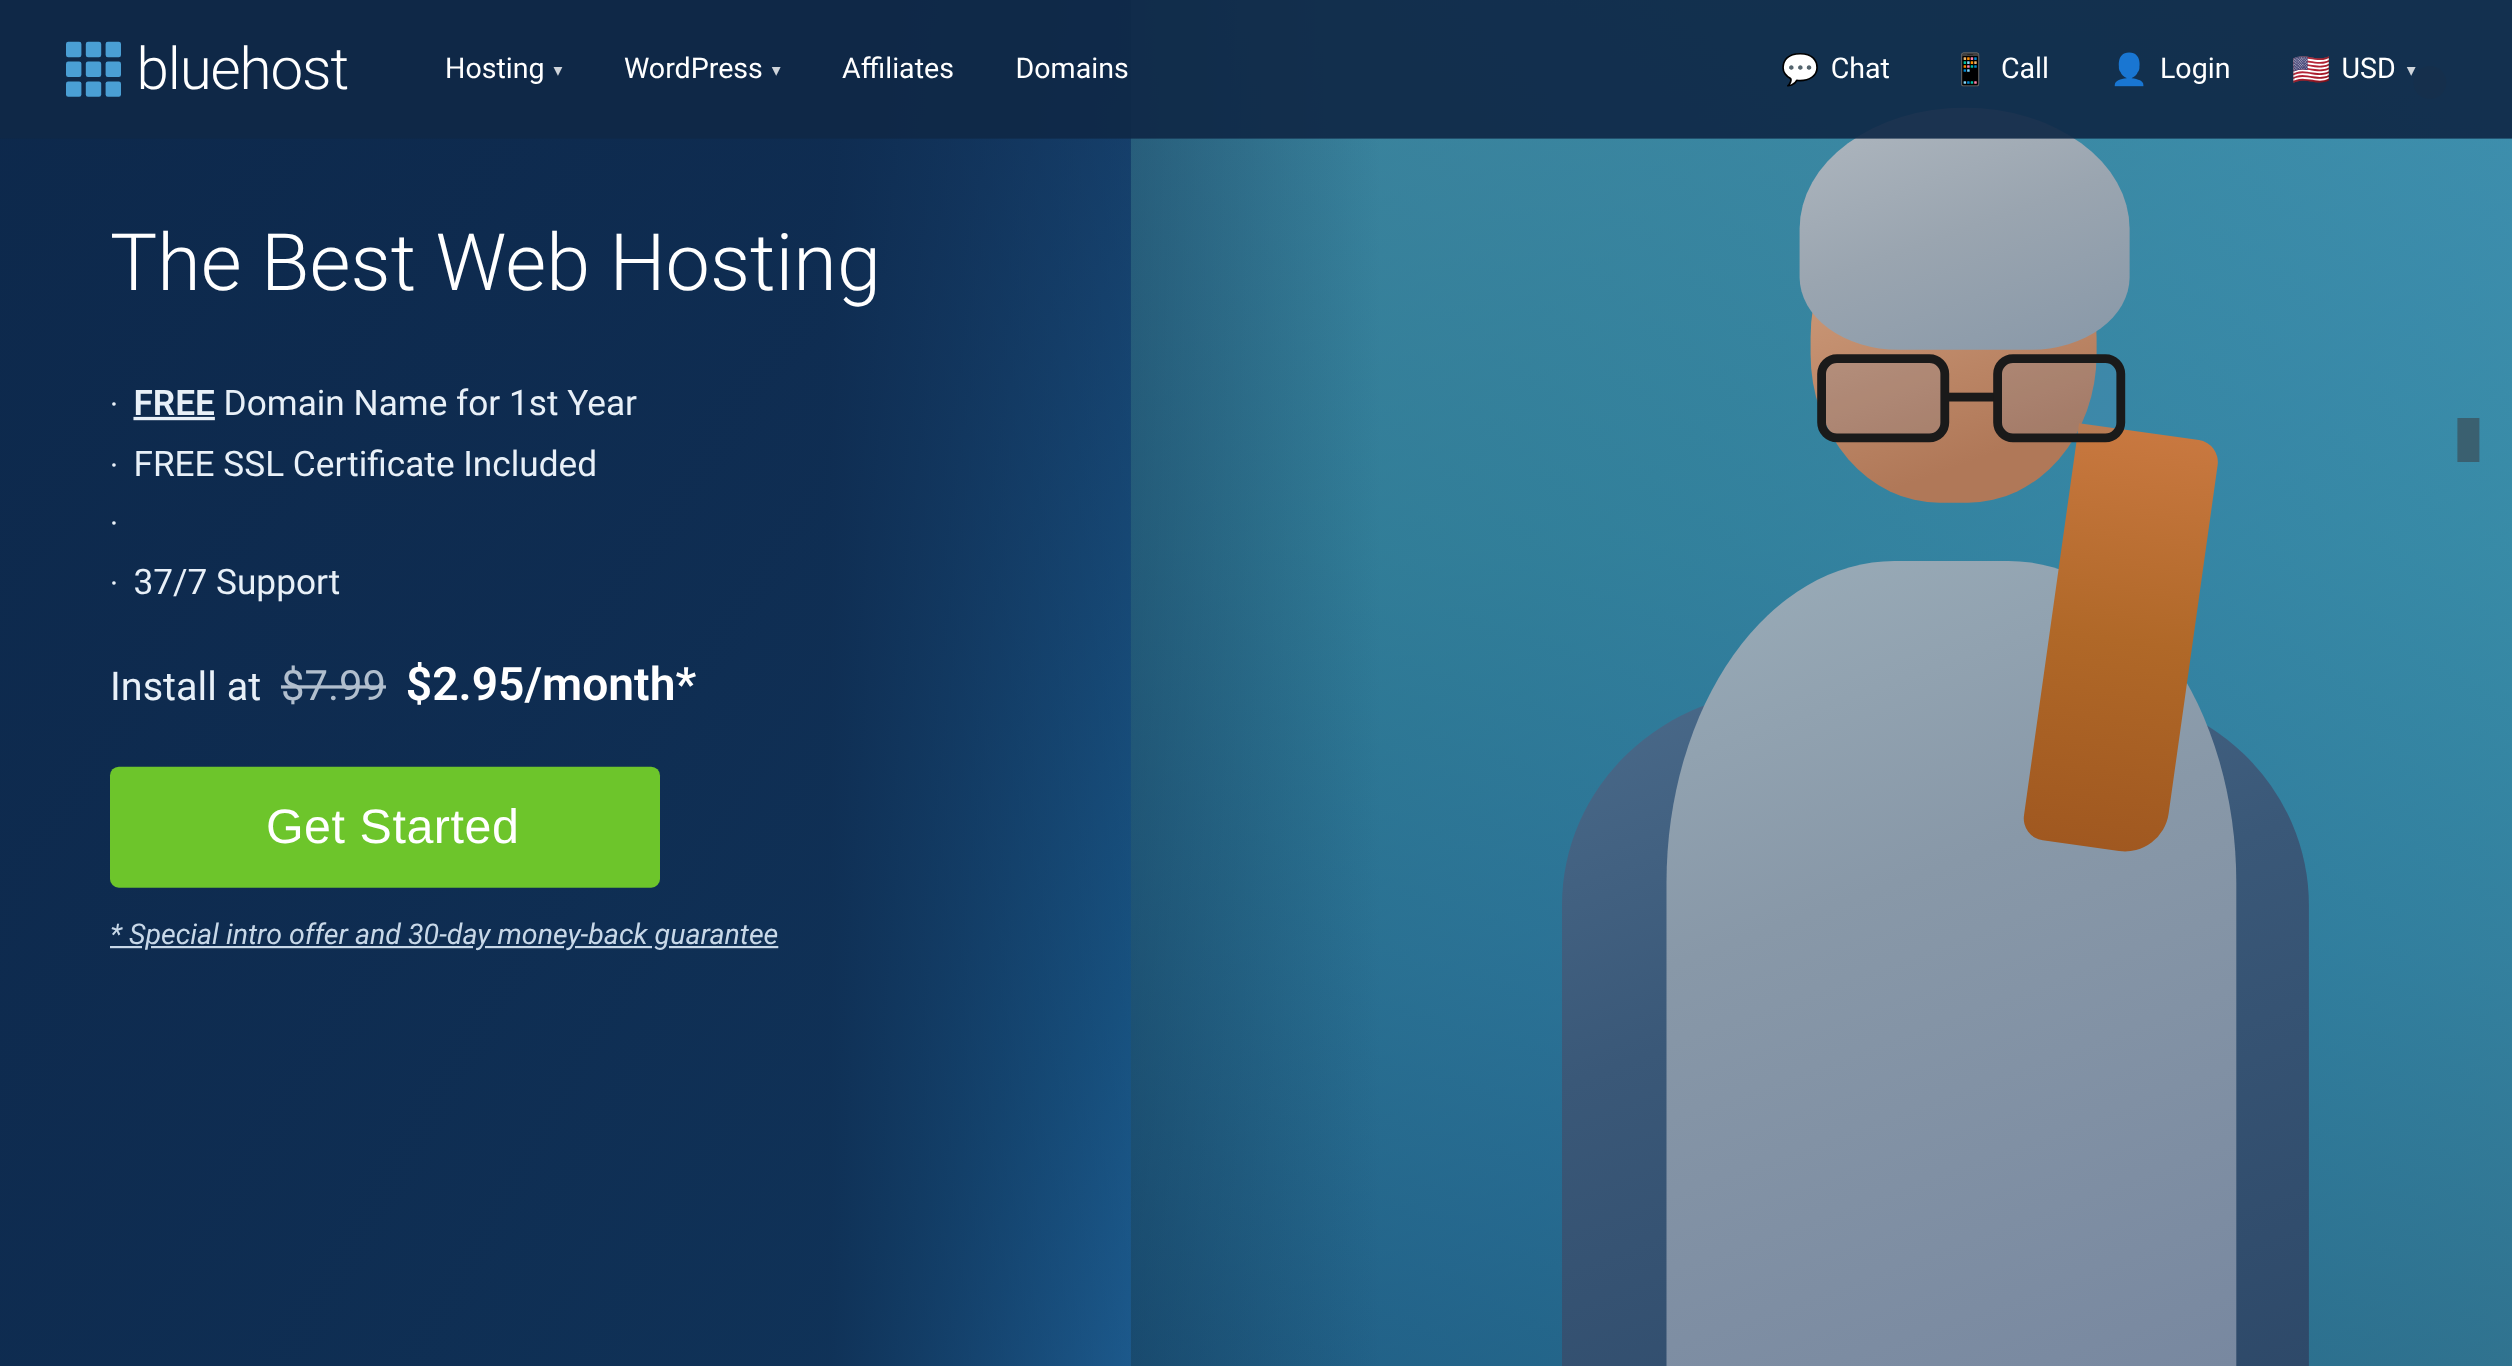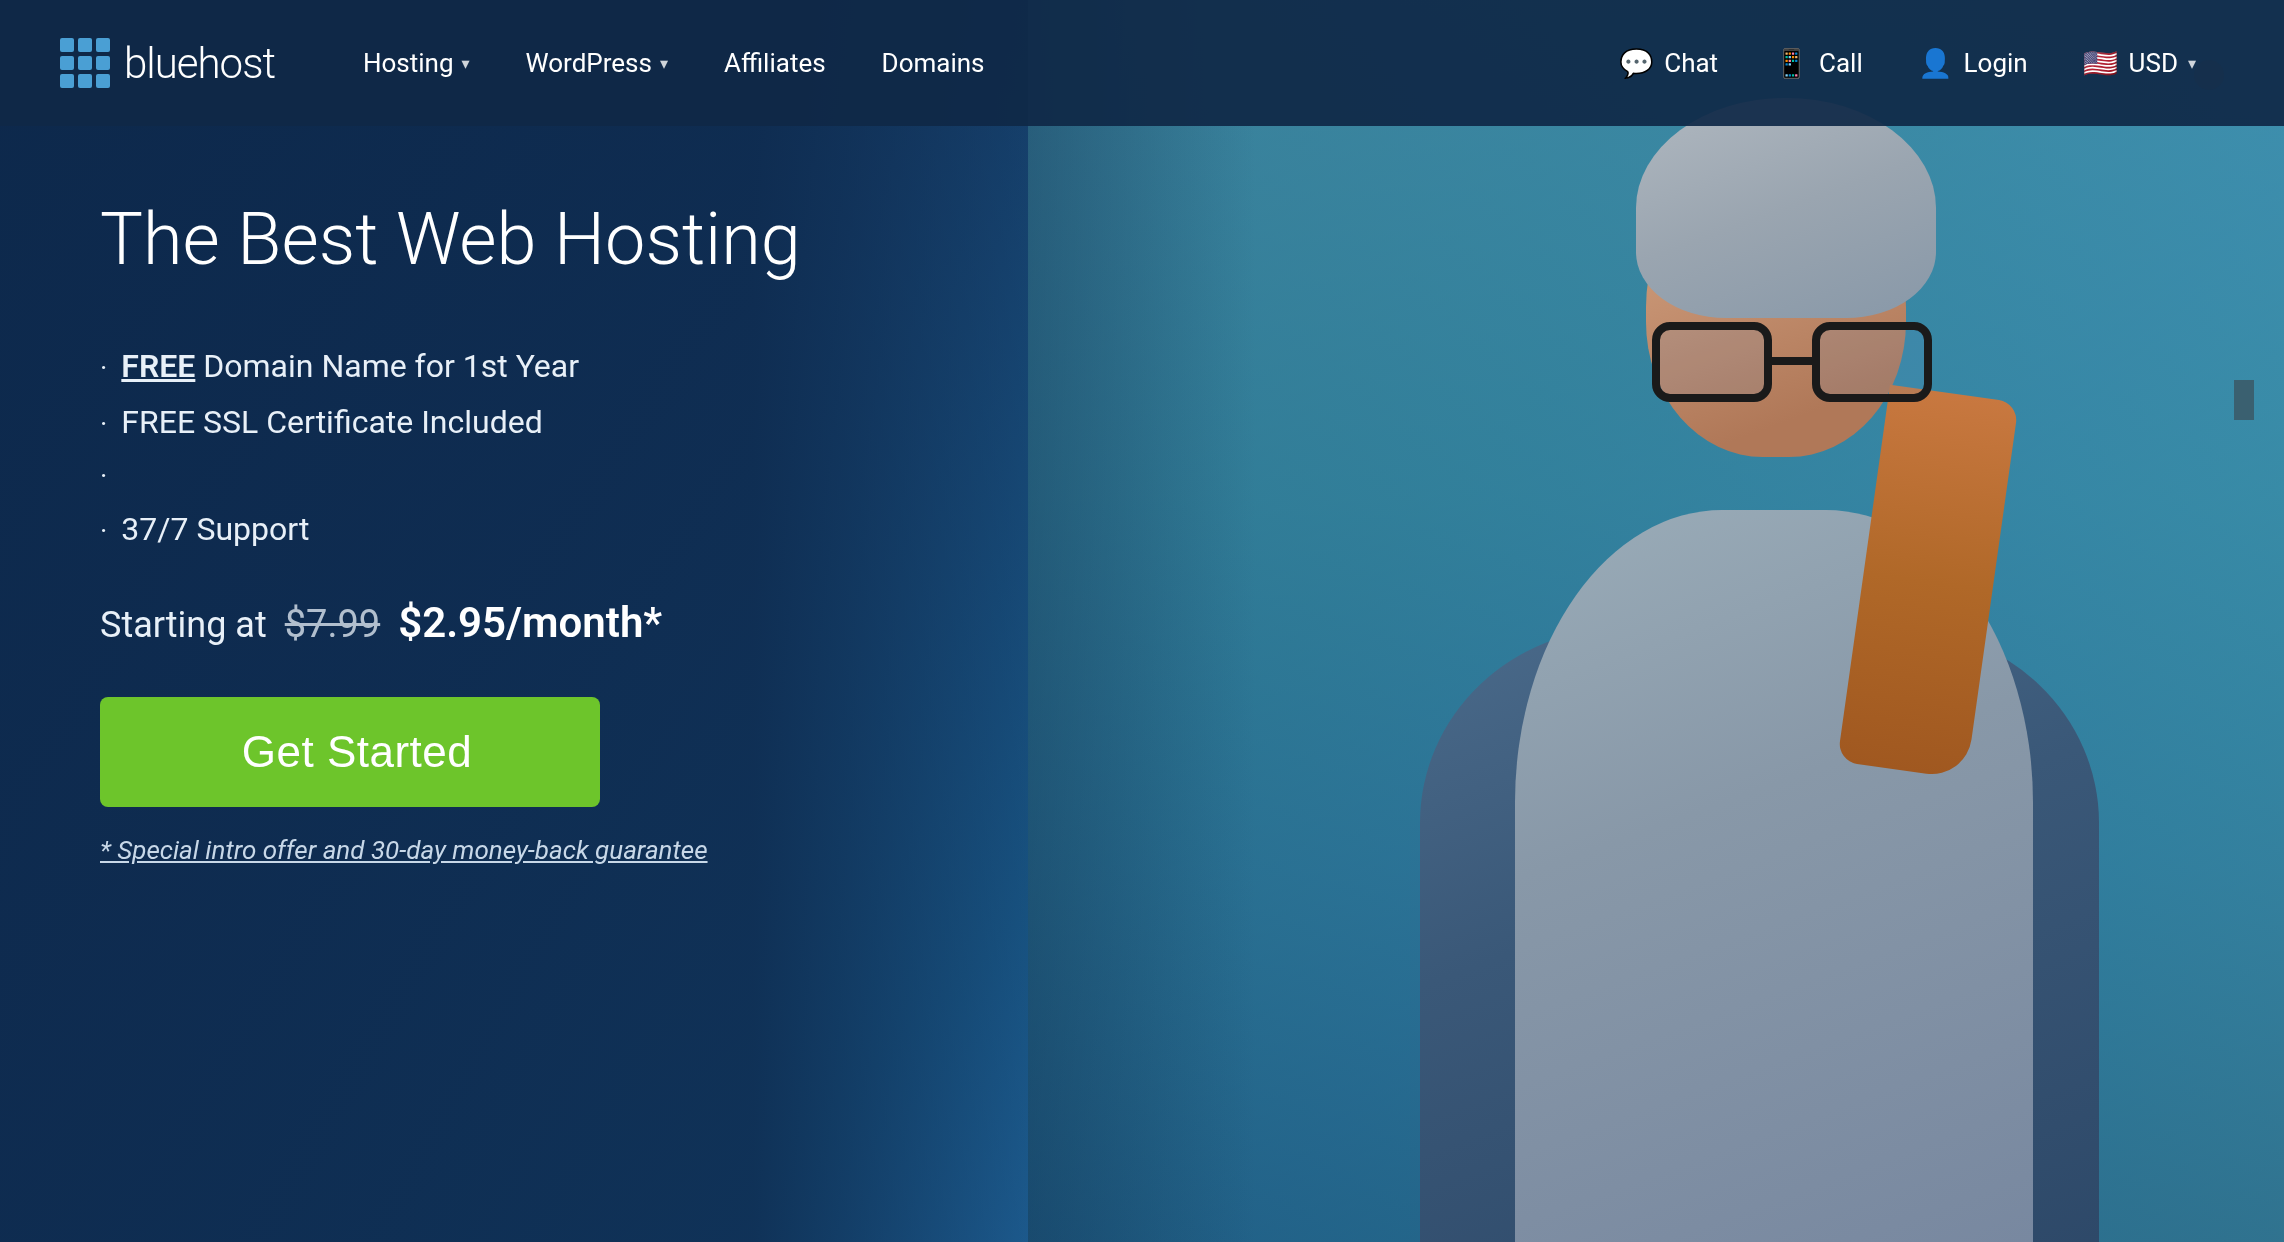--- a/index.html
+++ b/index.html
@@ -37,21 +37,21 @@
       gap: 4px;
     }
 
     .logo-grid span {
       background: #4a9fd4;
       border-radius: 2px;
       display: block;
     }
 
     .logo-text {
-      font-size: 42px;
+      font-size: 53px;
       font-weight: 300;
       color: #ffffff;
       letter-spacing: -1px;
     }
 
     .nav-links {
       display: flex;
       align-items: center;
       gap: 0;
       flex: 1;
@@ -385,21 +385,21 @@
       <li>
         <span class="bullet-dot">·</span>
       </li>
       <li>
         <span class="bullet-dot">·</span>
         <span>37/7 Support</span>
       </li>
     </ul>
 
     <div class="pricing-line">
-      <span>Starting at</span>
+      <span>Install at</span>
       <span class="price-old">$7.99</span>
       <span class="price-new">$2.95/month*</span>
     </div>
 
     <button class="cta-button">Get Started</button>
 
     <div class="disclaimer">* Special intro offer and 30-day money-back guarantee</div>
   </div>
 </div>
 

